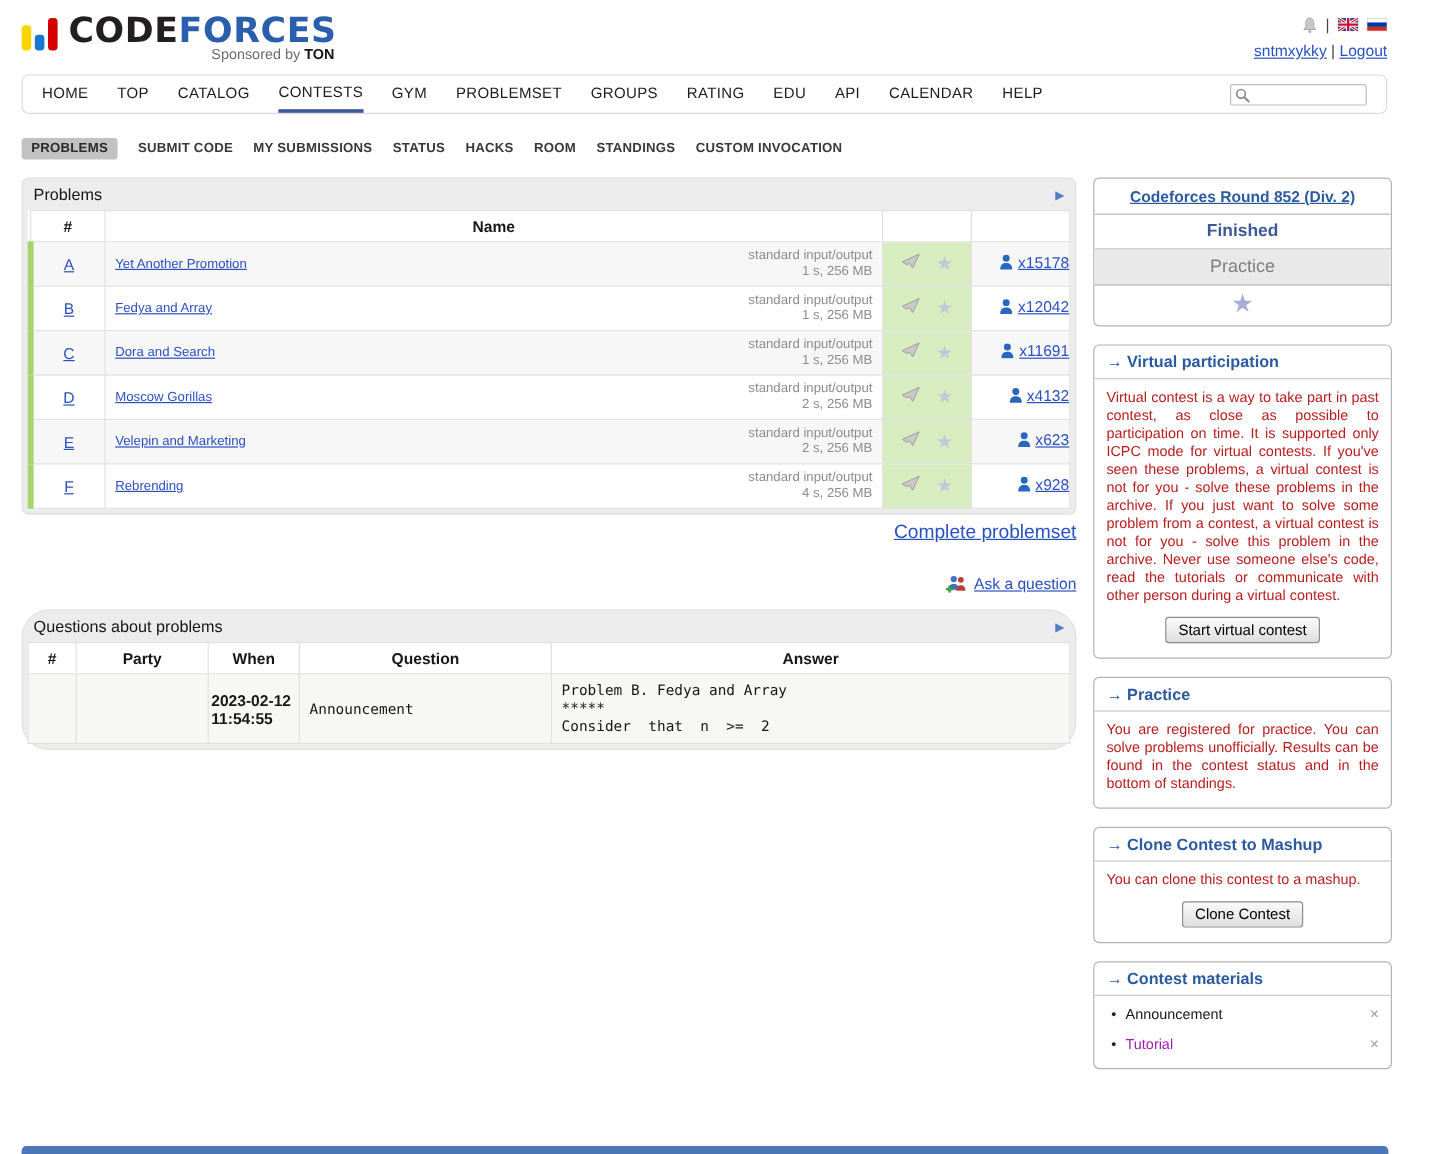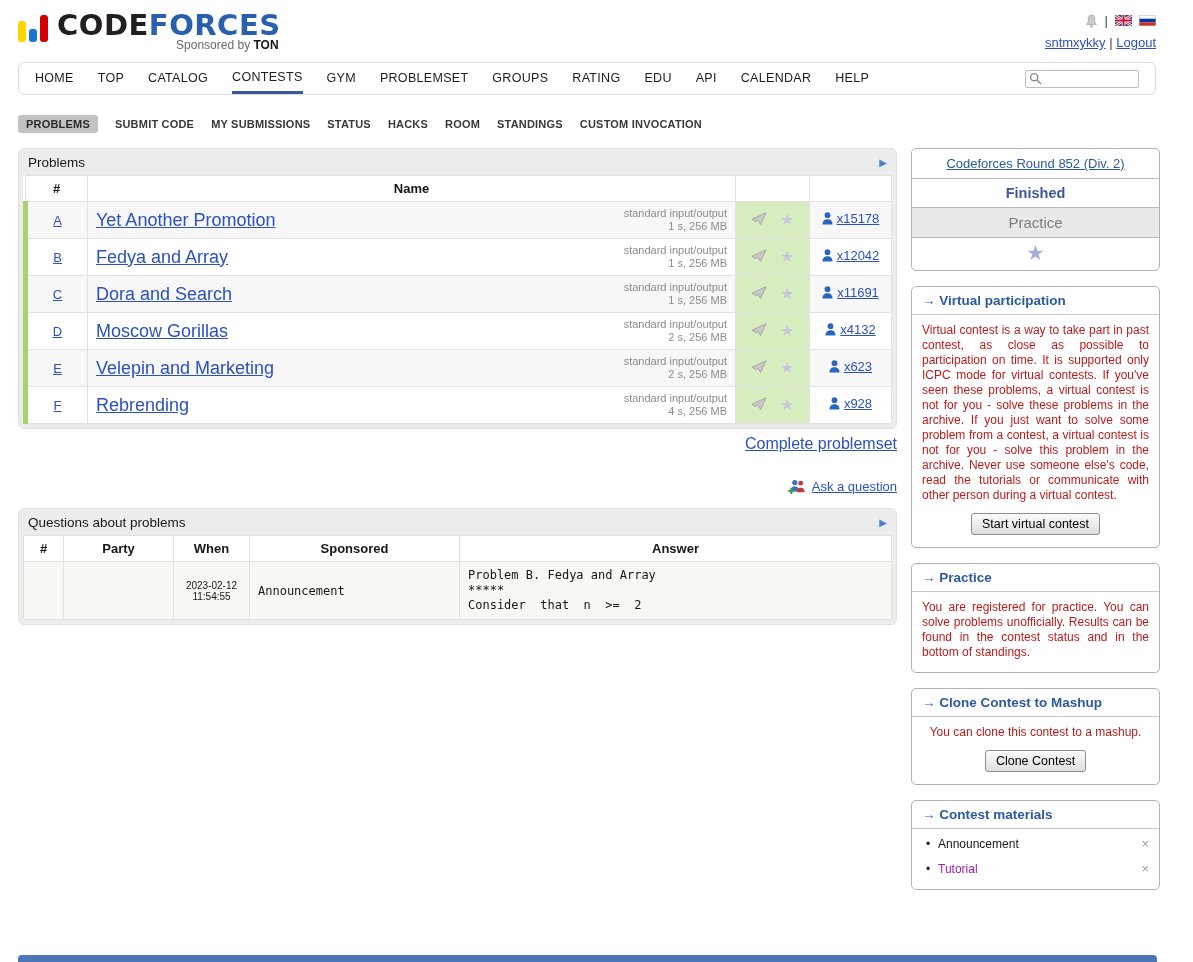--- a/index.html
+++ b/index.html
@@ -65,54 +65,54 @@
   .dt-arrow { color: #4d7fc4; font-size: 10px; cursor: pointer; text-decoration: none; }
   table { width: 100%; border-collapse: collapse; background: #fff; }
   th, td { border: 1px solid var(--border); }
   th { font-size: 13px; padding: 5px 4px; font-weight: bold; }
 
   
   .cell-id { width: 62px; text-align: center; font-size: 13px; border-left: 5px solid var(--green-stripe); }
   .prob-table tbody tr:nth-child(odd) { background: #f7f7f7; }
   .cell-name { padding: 3px 8px; }
   .name-wrap { display: flex; justify-content: space-between; align-items: center; min-height: 30px; }
-  .prob-link { font-size: 18px; }
+  .prob-link { font-size: 11px; }
   .io-block { text-align: right; font-size: 11px; color: #8c8c8c; line-height: 13.5px; }
   .cell-act { width: 74px; background: var(--green-cell); text-align: center; }
   .plane-icon { vertical-align: middle; margin-right: 9px; cursor: pointer; }
   .fav-star { color: #c6c6da; font-size: 16px; vertical-align: middle; cursor: pointer; }
-  .cell-solved { width: 82px; text-align: center; }
+  .cell-solved { width: 82px; text-align: right; }
   .solved-link { display: inline-flex; align-items: center; gap: 4px; font-size: 13px; }
   .complete-row { text-align: right; margin-top: 6px; font-size: 12.5px; }
   .complete-row a { font-size: 16px; }
 
   .ask-row { display: flex; justify-content: flex-end; align-items: center; gap: 6px; margin-top: 26px; font-size: 13px; }
 
   
-  .q-section { margin-top: 14px; }
+  .q-section { margin-top: 14px; border-radius: 23px; }
   .qc-num { width: 40px; }
   .qc-party { width: 110px; }
   .qc-when { width: 76px; }
   .qc-question { width: 210px; }
   .q-row { background: #f7f7f3; }
   .cell-qnum, .cell-qparty { }
-  .cell-when { font-weight: normal; text-align: center; font-size: 10px; padding: 4px 2px; }
+  .cell-when { font-weight: bold; text-align: left; font-size: 13px; padding: 4px 2px; }
   .cell-question { font-family: "DejaVu Sans Mono", monospace; font-size: 12px; padding: 4px 8px; vertical-align: middle; }
   .cell-answer { font-family: "DejaVu Sans Mono", monospace; font-size: 12px; padding: 6px 8px; white-space: pre-wrap; line-height: 15px; }
 
   
   .side-box { border: 1px solid #b3b3b3; border-radius: 5px; margin-bottom: 15px; background: #fff; overflow: hidden; }
   .side-title { padding: 6px 10px; font-weight: bold; font-size: 13.5px; color: var(--blue-title); border-bottom: 1px solid #c9c9c9; }
   .side-text { padding: 8px 10px; font-size: 12px; line-height: 15px; color: #b91c1c; text-align: justify; }
-  .side-text.center { text-align: center; }
+  .side-text.center { text-align: left; }
   .side-btn-row { text-align: center; padding: 2px 0 12px; }
   .cf-btn { font-family: inherit; font-size: 12.5px; border: 1px solid #8c8c8c; border-radius: 3px;
             background: linear-gradient(#fbfbfb, #dedede); padding: 3px 10px; cursor: pointer; }
   .cb-title { padding: 7px 8px; text-align: center; border-bottom: 1px solid #b9b9b9; font-size: 13px; }
-  .cb-title a { font-weight: normal; }
+  .cb-title a { font-weight: bold; }
   .cb-status { padding: 6px; text-align: center; font-weight: bold; color: var(--navy); font-size: 14.5px; border-bottom: 1px solid #b9b9b9; }
   .cb-mode { padding: 6px; text-align: center; color: #7e7e7e; font-size: 15px; background: #e9e9e9; border-bottom: 1px solid #b9b9b9; }
   .cb-star { padding: 3px 0 5px; text-align: center; font-size: 21px; color: #a9aed6; }
   .cb-star span { cursor: pointer; }
   .materials-list { padding: 2px 0 8px; }
   .mat-row { display: flex; align-items: center; padding: 5px 10px 5px 26px; font-size: 12px; position: relative; }
   .mat-bullet { position: absolute; left: 14px; color: #222; }
   .mat-label { color: #161616; }
   .mat-close { margin-left: auto; color: #9a9a9a; font-size: 13px; cursor: pointer; }
 
@@ -413,21 +413,21 @@
         <div class="dt-caption">
           <span>Questions about problems</span>
           <a class="dt-arrow">▶</a>
         </div>
         <table class="q-table">
           <thead>
             <tr>
               <th class="qc-num">#</th>
               <th class="qc-party">Party</th>
               <th class="qc-when">When</th>
-              <th class="qc-question">Sponsored</th>
+              <th class="qc-question">Question</th>
               <th>Answer</th>
             </tr>
           </thead>
           <tbody>
             <tr class="q-row">
               <td class="cell-qnum"></td>
               <td class="cell-qparty"></td>
               <td class="cell-when">2023-02-12 11:54:55</td>
               <td class="cell-question">Announcement</td>
               <td class="cell-answer">Problem B. Fedya and Array

